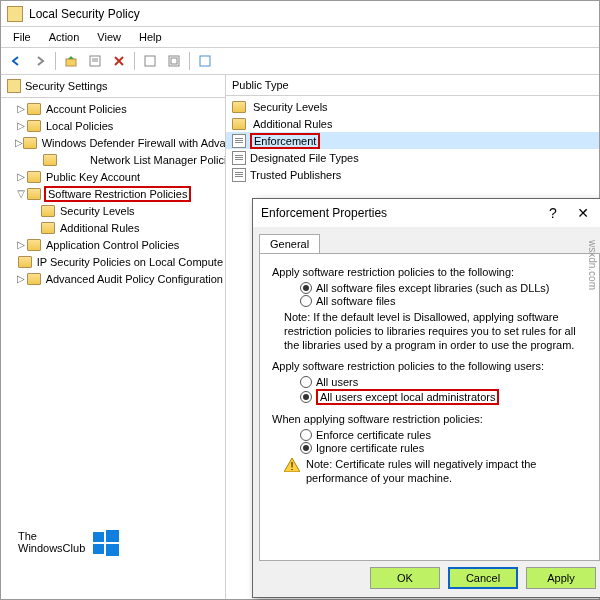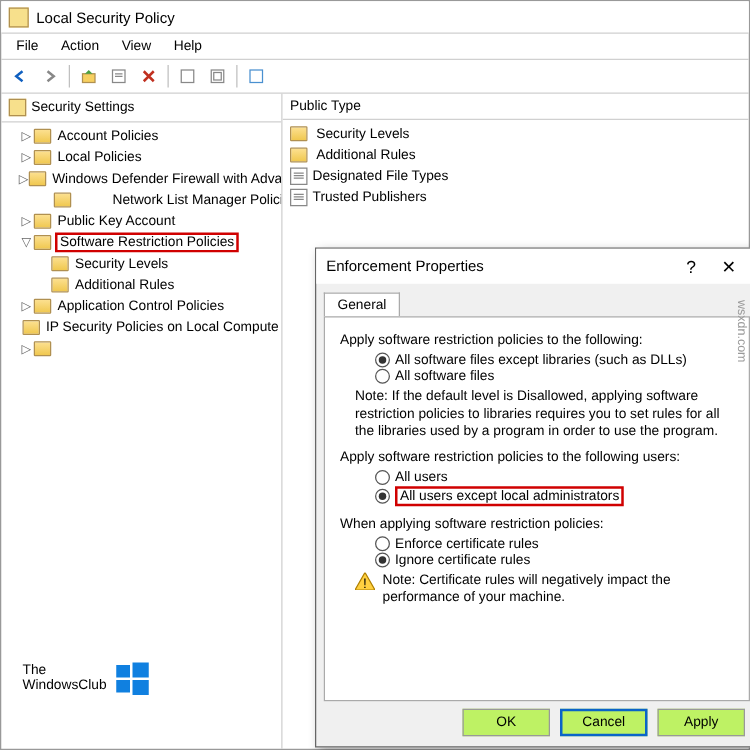--- a/index.html
+++ b/index.html
@@ -178,33 +178,38 @@
             <span class="label">Application Control Policies</span>
           </div>
           <div class="tree-item" style="padding-left: 14px;">
             <span class="expander"></span>
             <span class="folder-icon"></span>
             <span class="label">IP Security Policies on Local Compute</span>
           </div>
           <div class="tree-item" style="padding-left: 14px;">
             <span class="expander">▷</span>
             <span class="folder-icon"></span>
+            <span class="label">Advanced Audit Policy Configuration</span>
           </div>
         </div>
     </div>
     <div class="right-pane">
       <div class="header">Public Type</div>
       <div class="list" id="list">
           <div class="list-item">
             <span class="folder-icon"></span>
             <span class="label">Security Levels</span>
           </div>
           <div class="list-item">
             <span class="folder-icon"></span>
             <span class="label">Additional Rules</span>
+          </div>
+          <div class="list-item selected highlighted">
+            <span class="doc-icon"></span>
+            <span class="label">Enforcement</span>
           </div>
           <div class="list-item">
             <span class="doc-icon"></span>
             <span class="label">Designated File Types</span>
           </div>
           <div class="list-item">
             <span class="doc-icon"></span>
             <span class="label">Trusted Publishers</span>
           </div>
         </div>

